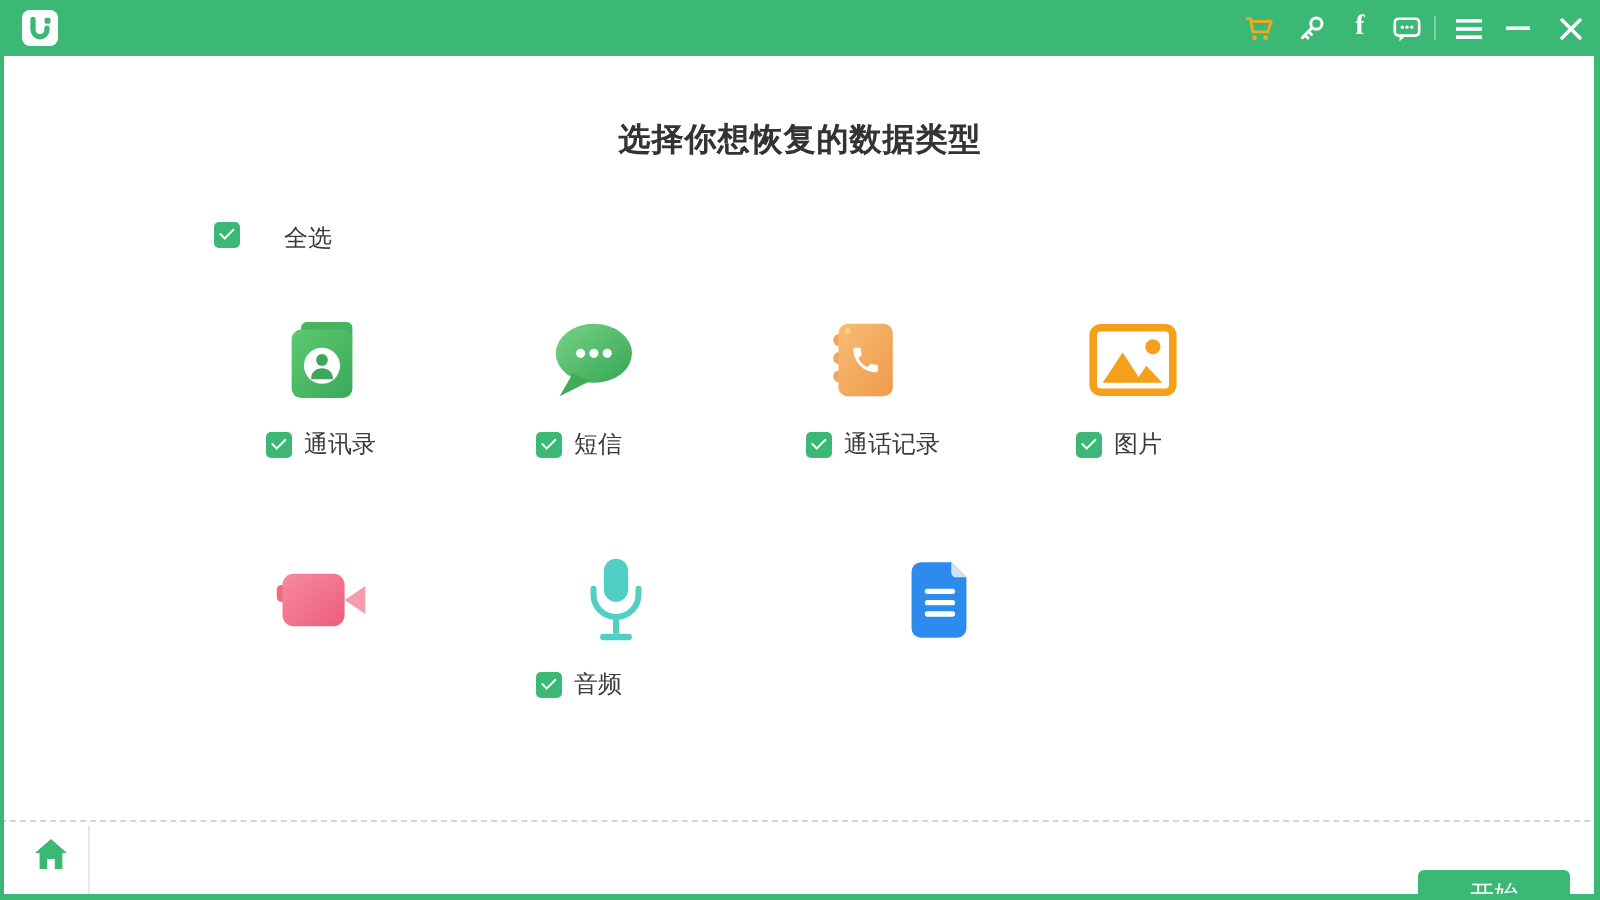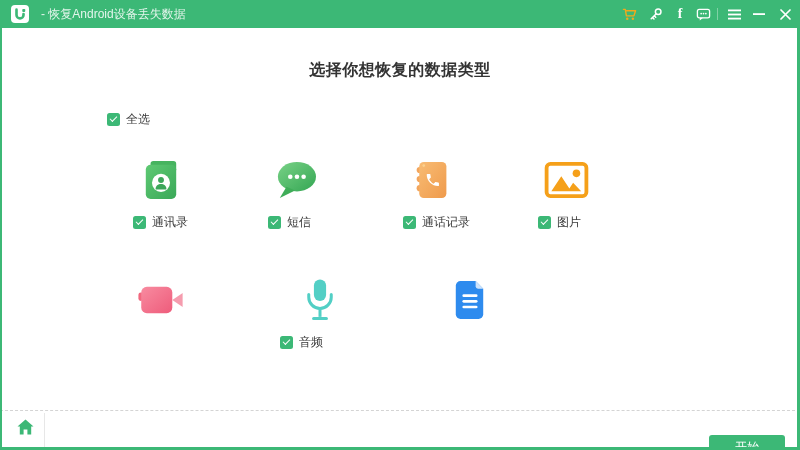--- a/index.html
+++ b/index.html
@@ -21,21 +21,21 @@
   .tbi { position:absolute; top:0; width:16px; height:28px; display:flex; align-items:center; justify-content:center; cursor:pointer; }
   .tb-divider { position:absolute; left:717px; top:8px; width:1px; height:12px; background:rgba(255,255,255,0.35); }
   .fb-glyph { color:#fff; font-size:14px; font-weight:bold; font-family:"Liberation Serif","DejaVu Serif",serif; }
 
   
   .heading { position:absolute; left:0; top:60px; width:800px; text-align:center; font-size:16px; font-weight:bold; color:#333333; letter-spacing:0.5px; }
 
   .cb { width:13px; height:13px; background:#3cb876; border-radius:2.5px; position:relative; display:inline-block; flex:0 0 13px; }
   .cb::after { content:""; position:absolute; left:2.8px; top:3px; width:6px; height:3.2px; border-left:1.6px solid #fff; border-bottom:1.6px solid #fff; transform:rotate(-45deg); }
 
-  .select-all { position:absolute; left:107px; top:111px; display:flex; align-items:center; gap:6px; cursor:pointer; }
+  .select-all { position:absolute; left:107px; top:111px; display:flex; align-items:flex-start; gap:22px; cursor:pointer; }
   .cat-label, .select-all span.txt { font-size:12px; color:#3a3a3a; }
 
   .cell { position:absolute; width:120px; cursor:pointer; }
   .icon-wrap { width:56px; height:48px; display:flex; align-items:center; justify-content:center; }
   .cat { display:flex; align-items:center; gap:6px; margin-top:10px; }
 
   
   .footer { position:absolute; left:0; top:410px; width:800px; height:37px; background:#ffffff; border-top:1px dashed #d4d4d4; z-index:4; }
   .home-btn { position:absolute; left:13px; top:4px; width:24px; height:24px; display:flex; align-items:center; justify-content:center; cursor:pointer; }
   .footer-divider { position:absolute; left:44px; top:2px; width:1px; height:34px; background:#e7e7e7; }
@@ -47,21 +47,20 @@
 <div class="window">
 
   <header class="titlebar">
     <div class="logo">
       <svg width="14" height="14" viewBox="0 0 16 16">
         <path d="M4 3 v6 a4 4 0 0 0 8 0 V8" fill="none" stroke="#3cb876" stroke-width="3" stroke-linecap="round"></path>
         <rect x="10.6" y="2.2" width="3.4" height="3.4" rx="1" fill="#3cb876"></rect>
       </svg>
     </div>
     <div class="title-wrap">
-      <span class="title-sub">- 恢复Android设备丢失数据</span>
     </div>
 
     <span class="tbi" style="left:621px">
       <svg width="15" height="15" viewBox="0 0 16 16">
         <path d="M1.5 2.5 h2 l1.2 7 h8 l1.8-5.5 h-10" fill="none" stroke="#f0a91c" stroke-width="1.5" stroke-linejoin="round" stroke-linecap="round"></path>
         <circle cx="5.6" cy="12.6" r="1.3" fill="#f0a91c"></circle>
         <circle cx="11.6" cy="12.6" r="1.3" fill="#f0a91c"></circle>
       </svg>
     </span>
     <span class="tbi" style="left:648px">
@@ -202,21 +201,21 @@
                 <stop offset="1" stop-color="#ee5c7b"></stop>
               </linearGradient>
             </defs>
           <rect x="0" y="9" width="5" height="9" rx="2.5" fill="#f1687f"></rect>
           <rect x="3" y="3" width="33" height="28" rx="6" fill="url(#gVid)"></rect>
           <path d="M36 17 L47 9.5 L47 24.5 Z" fill="#f59cae"></path>
         </svg>
       </div>
     </div>
 
-    <div class="cell" style="left:280px; top:276px;">
+    <div class="cell" style="left:268px; top:276px;">
       <div class="icon-wrap" style="margin-left:12px;">
         <svg width="30" height="44" viewBox="0 0 32 46">
           <rect x="9.5" y="1" width="13" height="23" rx="6.5" fill="#52cfc5"></rect>
           <path d="M4 17 v3 a12 12 0 0 0 24 0 v-3" fill="none" stroke="#52cfc5" stroke-width="3.2" stroke-linecap="round"></path>
           <rect x="14.4" y="33" width="3.2" height="8" fill="#52cfc5"></rect>
           <rect x="7.5" y="41" width="17" height="3.4" rx="1.7" fill="#52cfc5"></rect>
         </svg>
       </div>
       <div class="cat">
         <span class="cb"></span>

